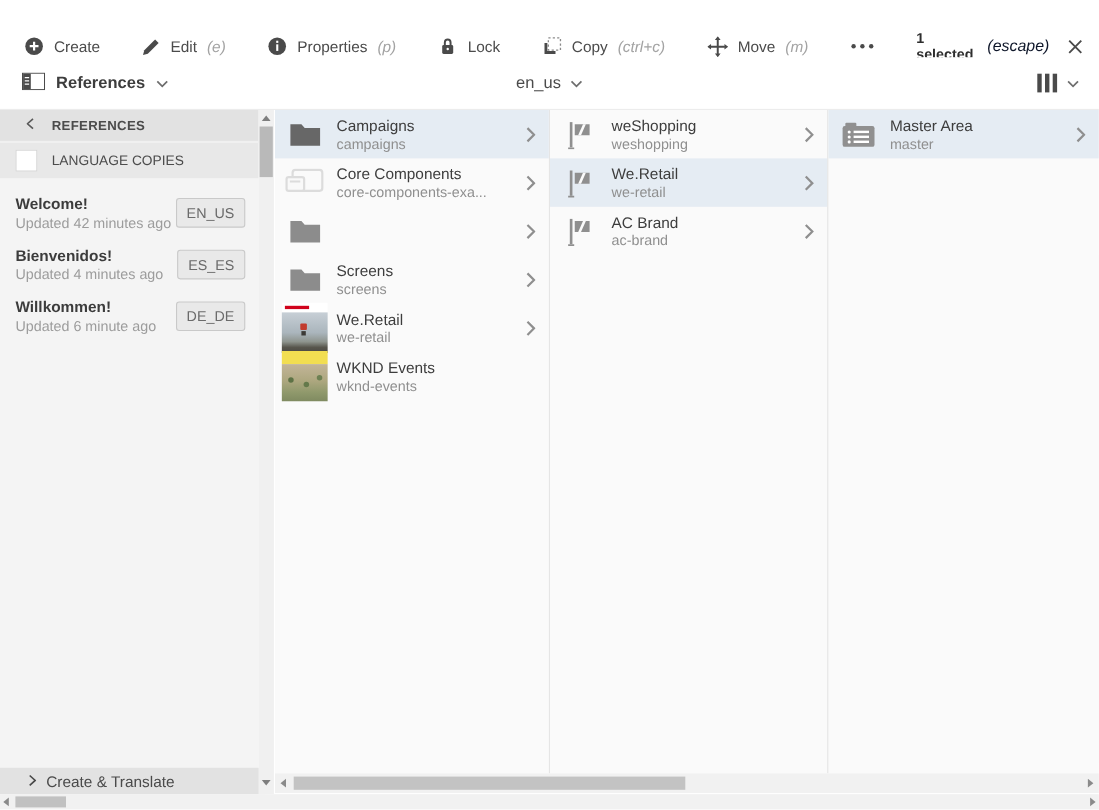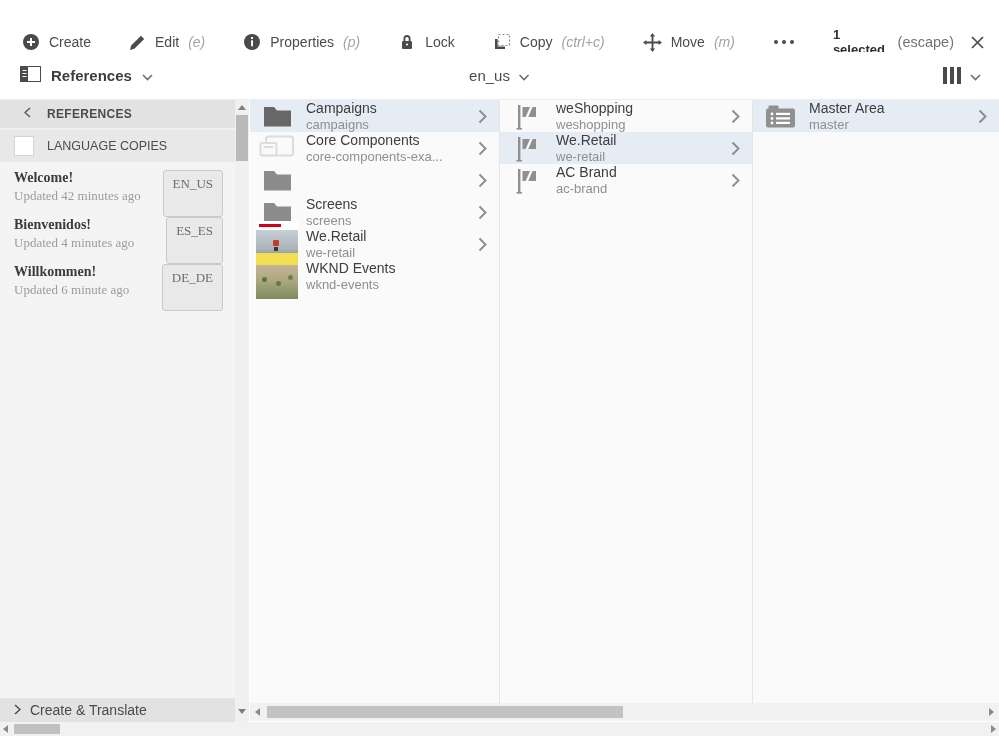--- a/index.html
+++ b/index.html
@@ -8,21 +8,21 @@
 
   
   .toolbar { position:absolute; top:16px; left:0; right:0; height:52px; background:#fff;
              display:flex; align-items:center; padding:0 14px 0 22px; gap:38px; }
   .tb-item { display:flex; align-items:center; gap:9px; font-size:14px; color:#4b4b4b; cursor:pointer; white-space:nowrap; }
   .tb-icon { display:flex; align-items:center; }
   .tb-shortcut { color:#a3a3a3; font-style:italic; }
   .tb-shortcut:empty { display:none; }
   .tb-right { margin-left:auto; display:flex; align-items:center; gap:10px; }
   .sel-count { font-weight:bold; color:#2e2e2e; font-size:13px; }
-  .sel-esc { color:#737373; font-size:14.5px; }
+  .sel-esc { color:#0f172a; font-style:italic; font-size:14.5px; }
   .close-btn { display:flex; align-items:center; margin-left:6px; cursor:pointer; }
 
   
   .subbar { position:absolute; top:52px; left:0; right:0; height:48px; background:#fff;
             border-bottom:1px solid #ececec; display:flex; align-items:center; }
   .rail-toggle { display:flex; align-items:center; gap:10px; margin-left:20px;
                  font-size:15px; font-weight:bold; color:#3d3d3d; cursor:pointer; }
   .breadcrumb { position:absolute; left:50%; transform:translateX(-50%);
                 display:flex; align-items:center; gap:9px; font-size:15px; color:#4b4b4b; cursor:pointer; }
   .view-switch { margin-left:auto; margin-right:18px; display:flex; align-items:center; gap:9px; cursor:pointer; }
@@ -31,43 +31,43 @@
 
   
   .sidebar { position:absolute; left:0; top:100px; width:235px; bottom:14px; background:#f4f4f4; }
   .sb-header { height:30px; background:#e2e2e2; border-bottom:2px solid #f0f0f0;
                display:flex; align-items:center; gap:16px; padding-left:24px;
                font-size:12px; font-weight:bold; color:#4c4c4c; letter-spacing:.3px; }
   .sb-section { height:32px; background:#e8e8e8; display:flex; align-items:center; gap:13px; padding-left:14px;
                 font-size:12.5px; font-weight:normal; color:#4c4c4c; }
   .checkbox { width:20px; height:20px; background:#fff; border:1px solid #d4d4d4; cursor:pointer; flex:none; }
   .lang-list { padding:8px 12px 0 14px; }
-  .lang-item { display:flex; height:47px;font-family:Liberation Serif, serif; }
+  .lang-item { display:flex; align-items:center; height:47px; }
   .lang-title { font-size:14px; font-weight:bold; color:#3c3c3c; }
   .lang-updated { font-size:13px; color:#9c9c9c; margin-top:2px; }
   .lang-badge { margin-left:auto; background:#e9e9e9; border:1px solid #c9c9c9; border-radius:3px;
                 padding:5px 9px; font-size:13px; color:#6b6b6b; }
   .sb-footer { position:absolute; left:0; bottom:0; width:241px; height:24px; background:#e2e2e2;
-               display:flex; align-items:center; gap:9px; padding-left:14px;
+               display:flex; align-items:center; gap:9px; padding-left:26px;
                font-size:14px; color:#4a4a4a; cursor:pointer; }
 
   
   .sb-scroll { position:absolute; left:235px; top:100px; width:14px; bottom:14px; background:#f0f0f0; }
   .sb-scroll .thumb { position:absolute; top:15px; bottom:30px; left:1px; width:12px; background:#b9b9b9; }
   .tri { width:0; height:0; position:absolute; }
   .tri-up   { left:3px; top:5px;   border-left:4px solid transparent; border-right:4px solid transparent; border-bottom:5px solid #7e7e7e; }
   .tri-down { left:3px; bottom:8px; border-left:4px solid transparent; border-right:4px solid transparent; border-top:5px solid #7e7e7e; }
 
   
   .columns { position:absolute; left:250px; right:0; top:100px; bottom:33px; background:#fafafa; display:flex; }
   .column { overflow:hidden; }
   .col-1 { width:250px; border-right:1px solid #e5e5e5; }
   .col-2 { width:253px; border-right:1px solid #e5e5e5; }
   .col-3 { flex:1; }
-  .row { height:32px; display:flex; align-items:center; padding:0 12px 0 6px; cursor:pointer; }
+  .row { height:44px; display:flex; align-items:center; padding:0 12px 0 6px; cursor:pointer; }
   .row.selected { background:#e5ecf3; }
   .row-icon { width:42px; height:42px; display:flex; align-items:center; justify-content:center; margin-right:8px; flex:none; }
   .row-title { font-size:14px; color:#3d3d3d; }
   .row-sub { font-size:13px; color:#8f8f8f; margin-top:1px; }
   .row-chevron { margin-left:auto; display:flex; align-items:center; }
 
   
   .thumb { width:46px; height:46px; display:flex; flex-direction:column; overflow:hidden; }
   .thumb .band { position:relative; flex:none; }
   .thumb .body { flex:1; position:relative; }

